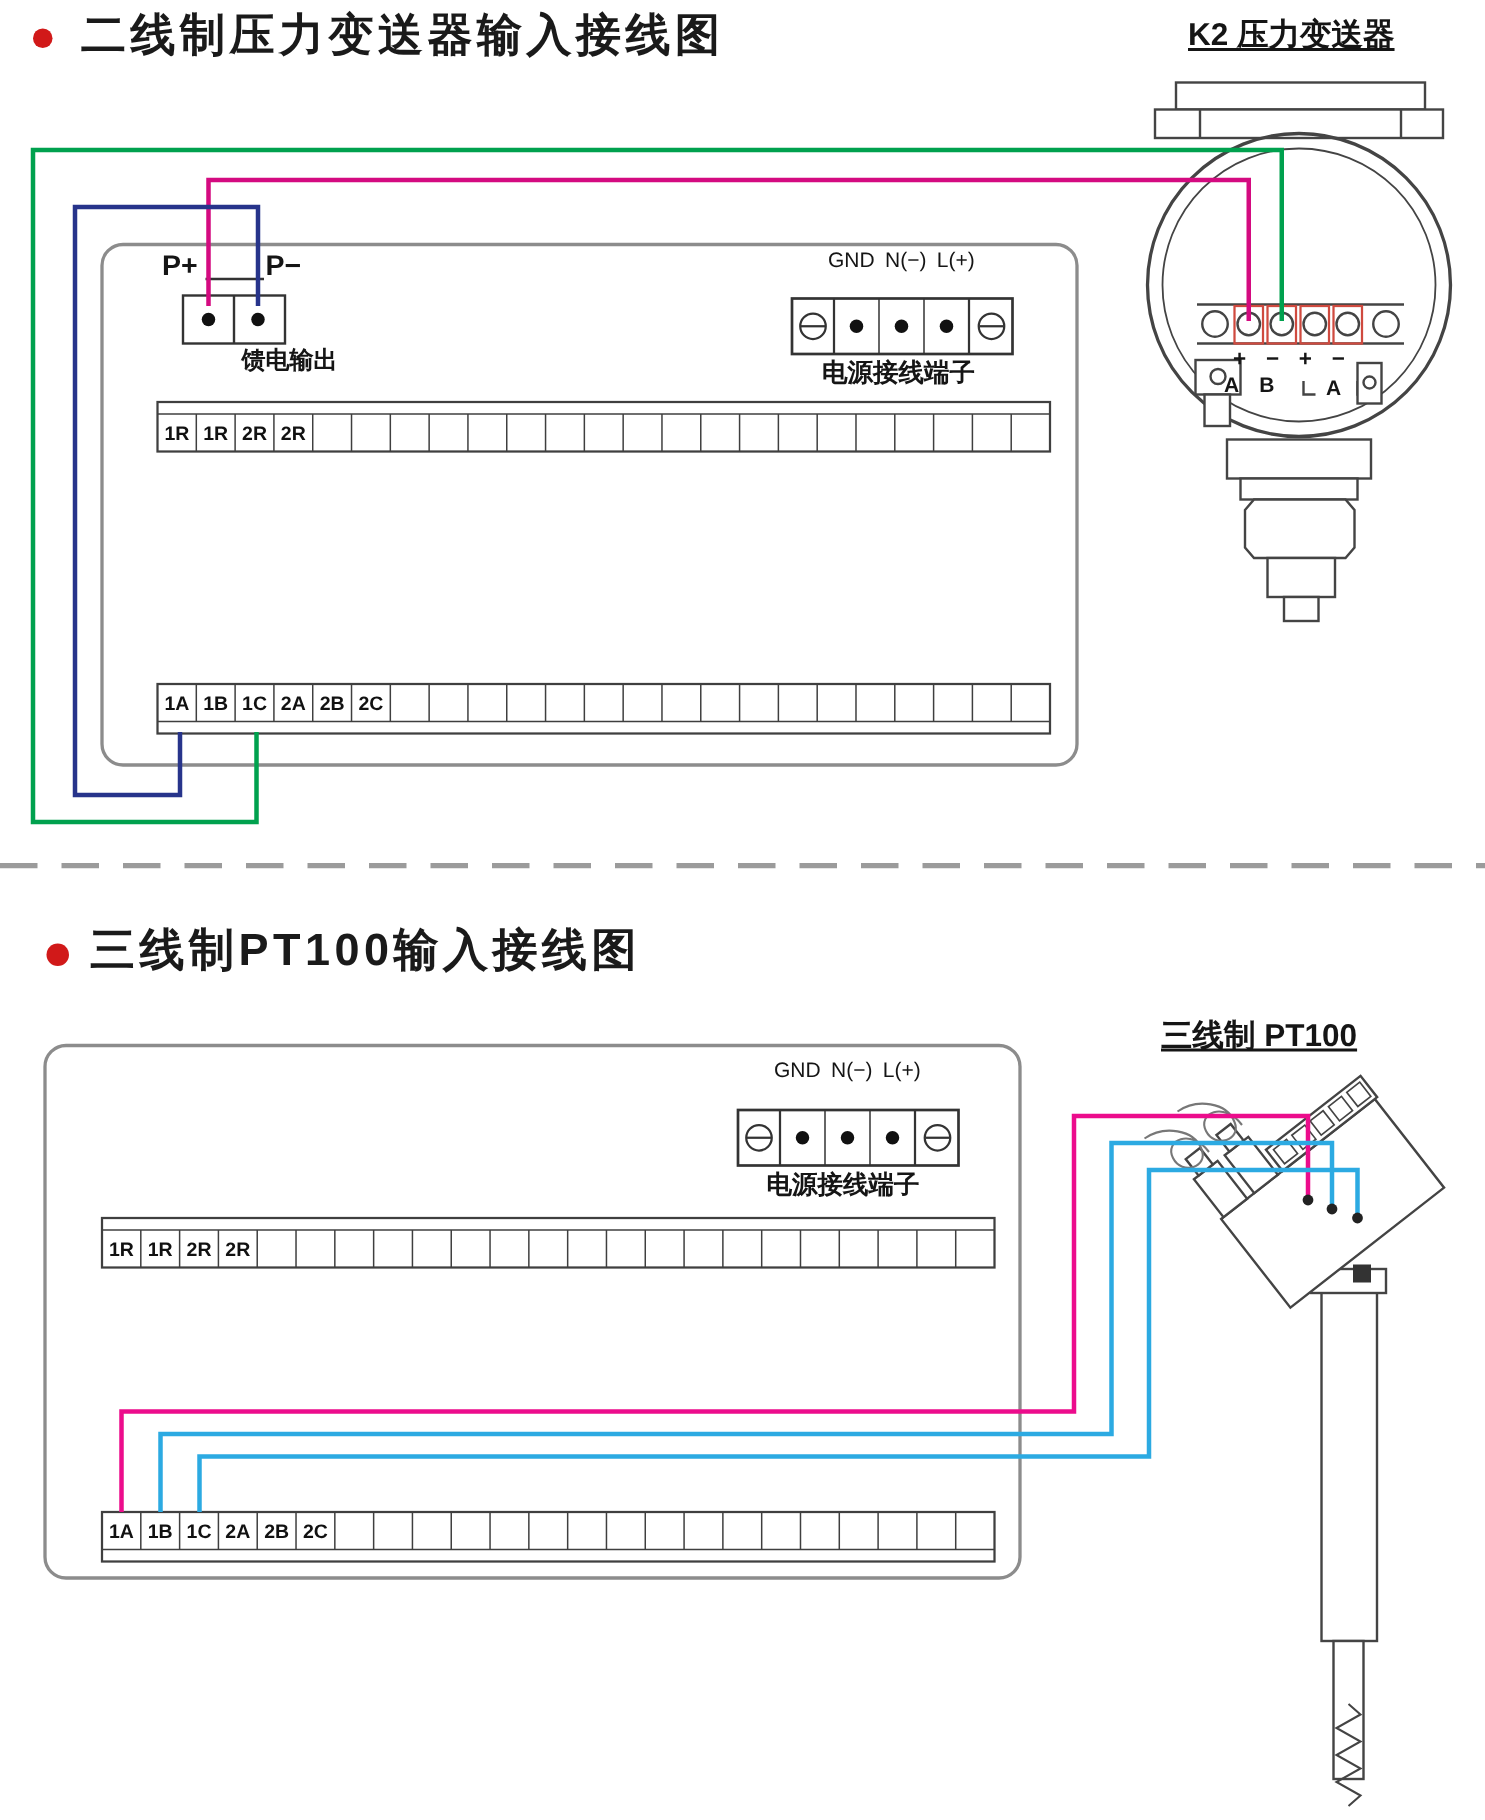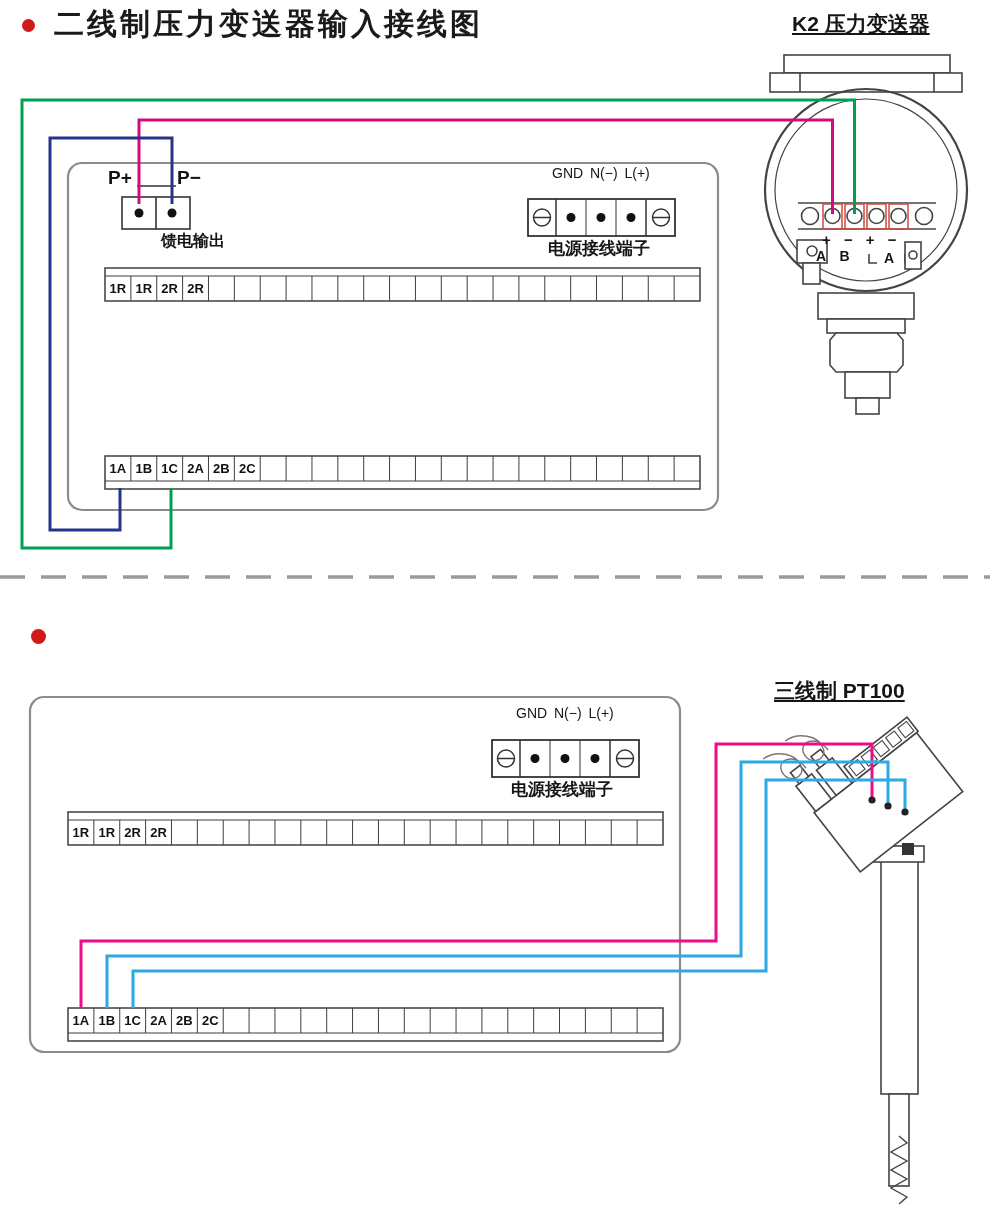--- a/index.html
+++ b/index.html
@@ -304,18 +304,19 @@
   <div class="label small-bold" style="left:116px; top:232px;margin-left:45px;">馈电输出</div>
 
   <div class="label pins" style="left:552px; top:166px;">GND N(−) L(+)</div>
   <div class="label small-bold" style="left:548px; top:240px; font-size:17px;">电源接线端子</div>
 
   <div class="label tx-marks" style="left:822px; top:232px;">+ − + −</div>
   <div class="label tx-ab" style="left:816px; top:249px;">A B</div>
   <div class="label tx-ab" style="left:884px; top:251px;">A</div>
 
   <span class="bullet" style="left:31px; top:629px; width:15px; height:15px;"></span>
+  <div class="label title" style="left:60px; top:617px;">三线制PT100输入接线图</div>
   <div class="label dev-label" style="left:774px; top:679px;">三线制  PT100</div>
 
   <div class="label pins" style="left:516px; top:706px;">GND N(−) L(+)</div>
   <div class="label small-bold" style="left:511px; top:781px; font-size:17px;">电源接线端子</div>
 
 </div>
 
 </body></html>

